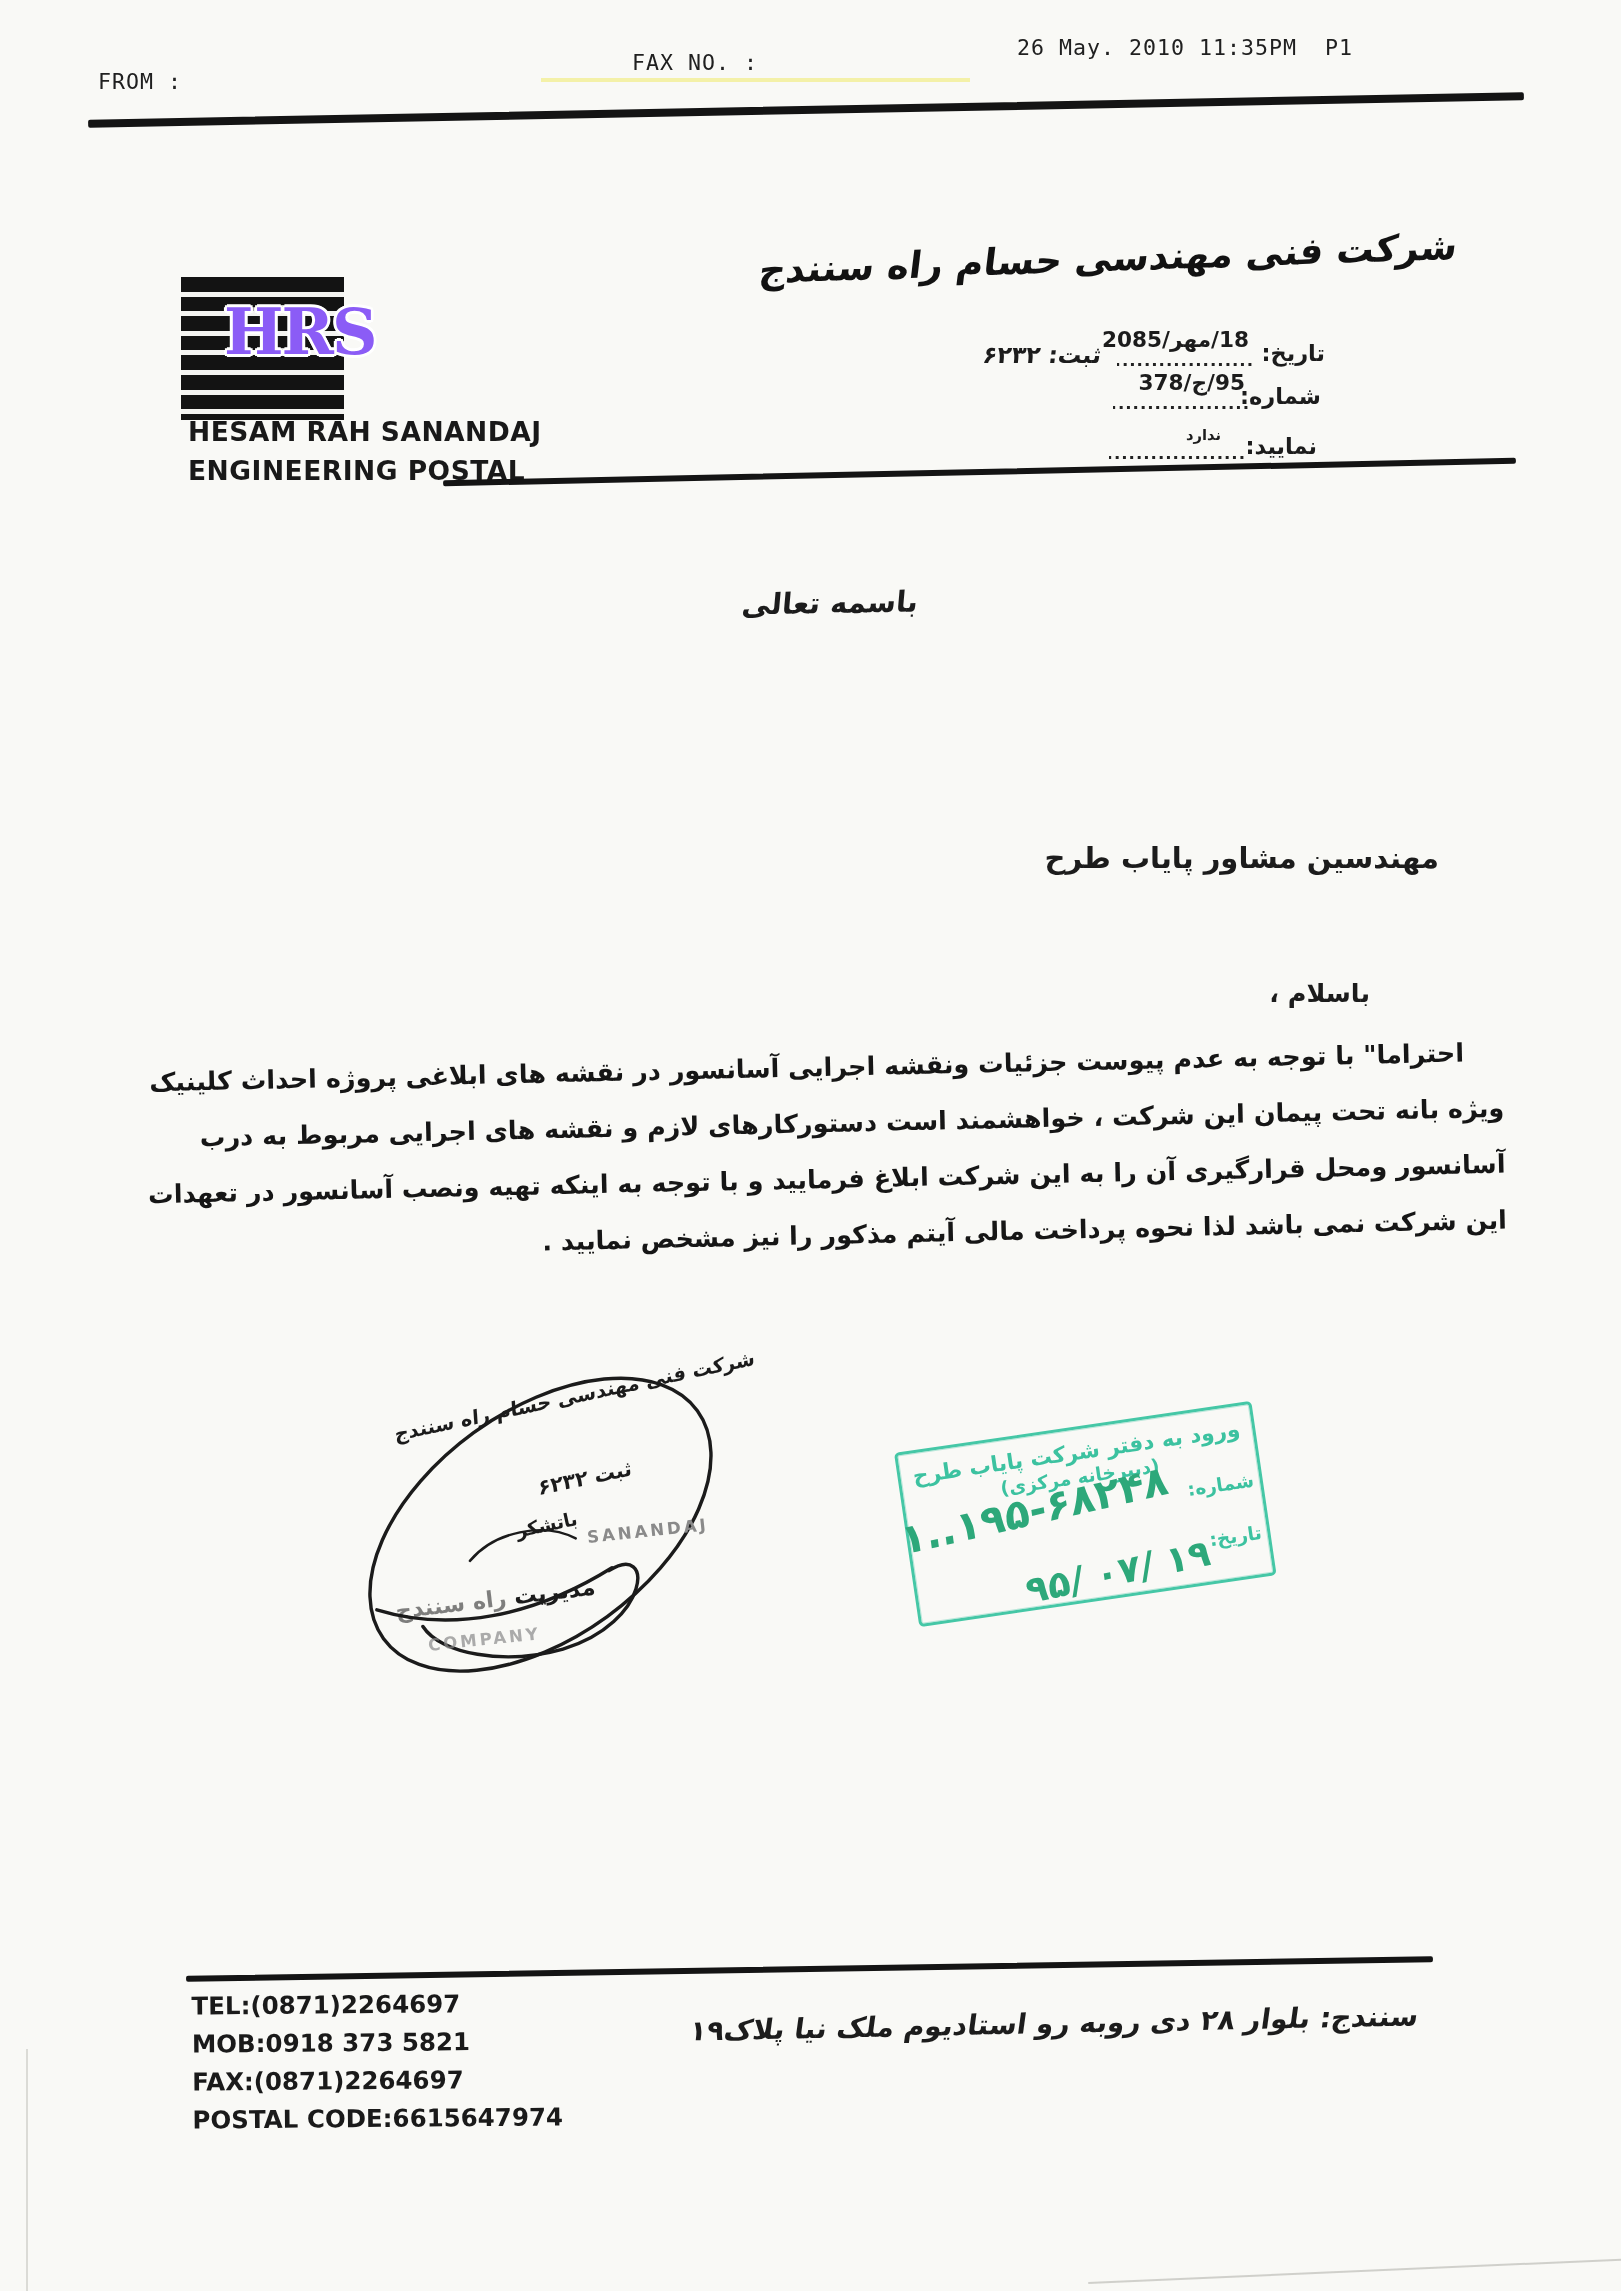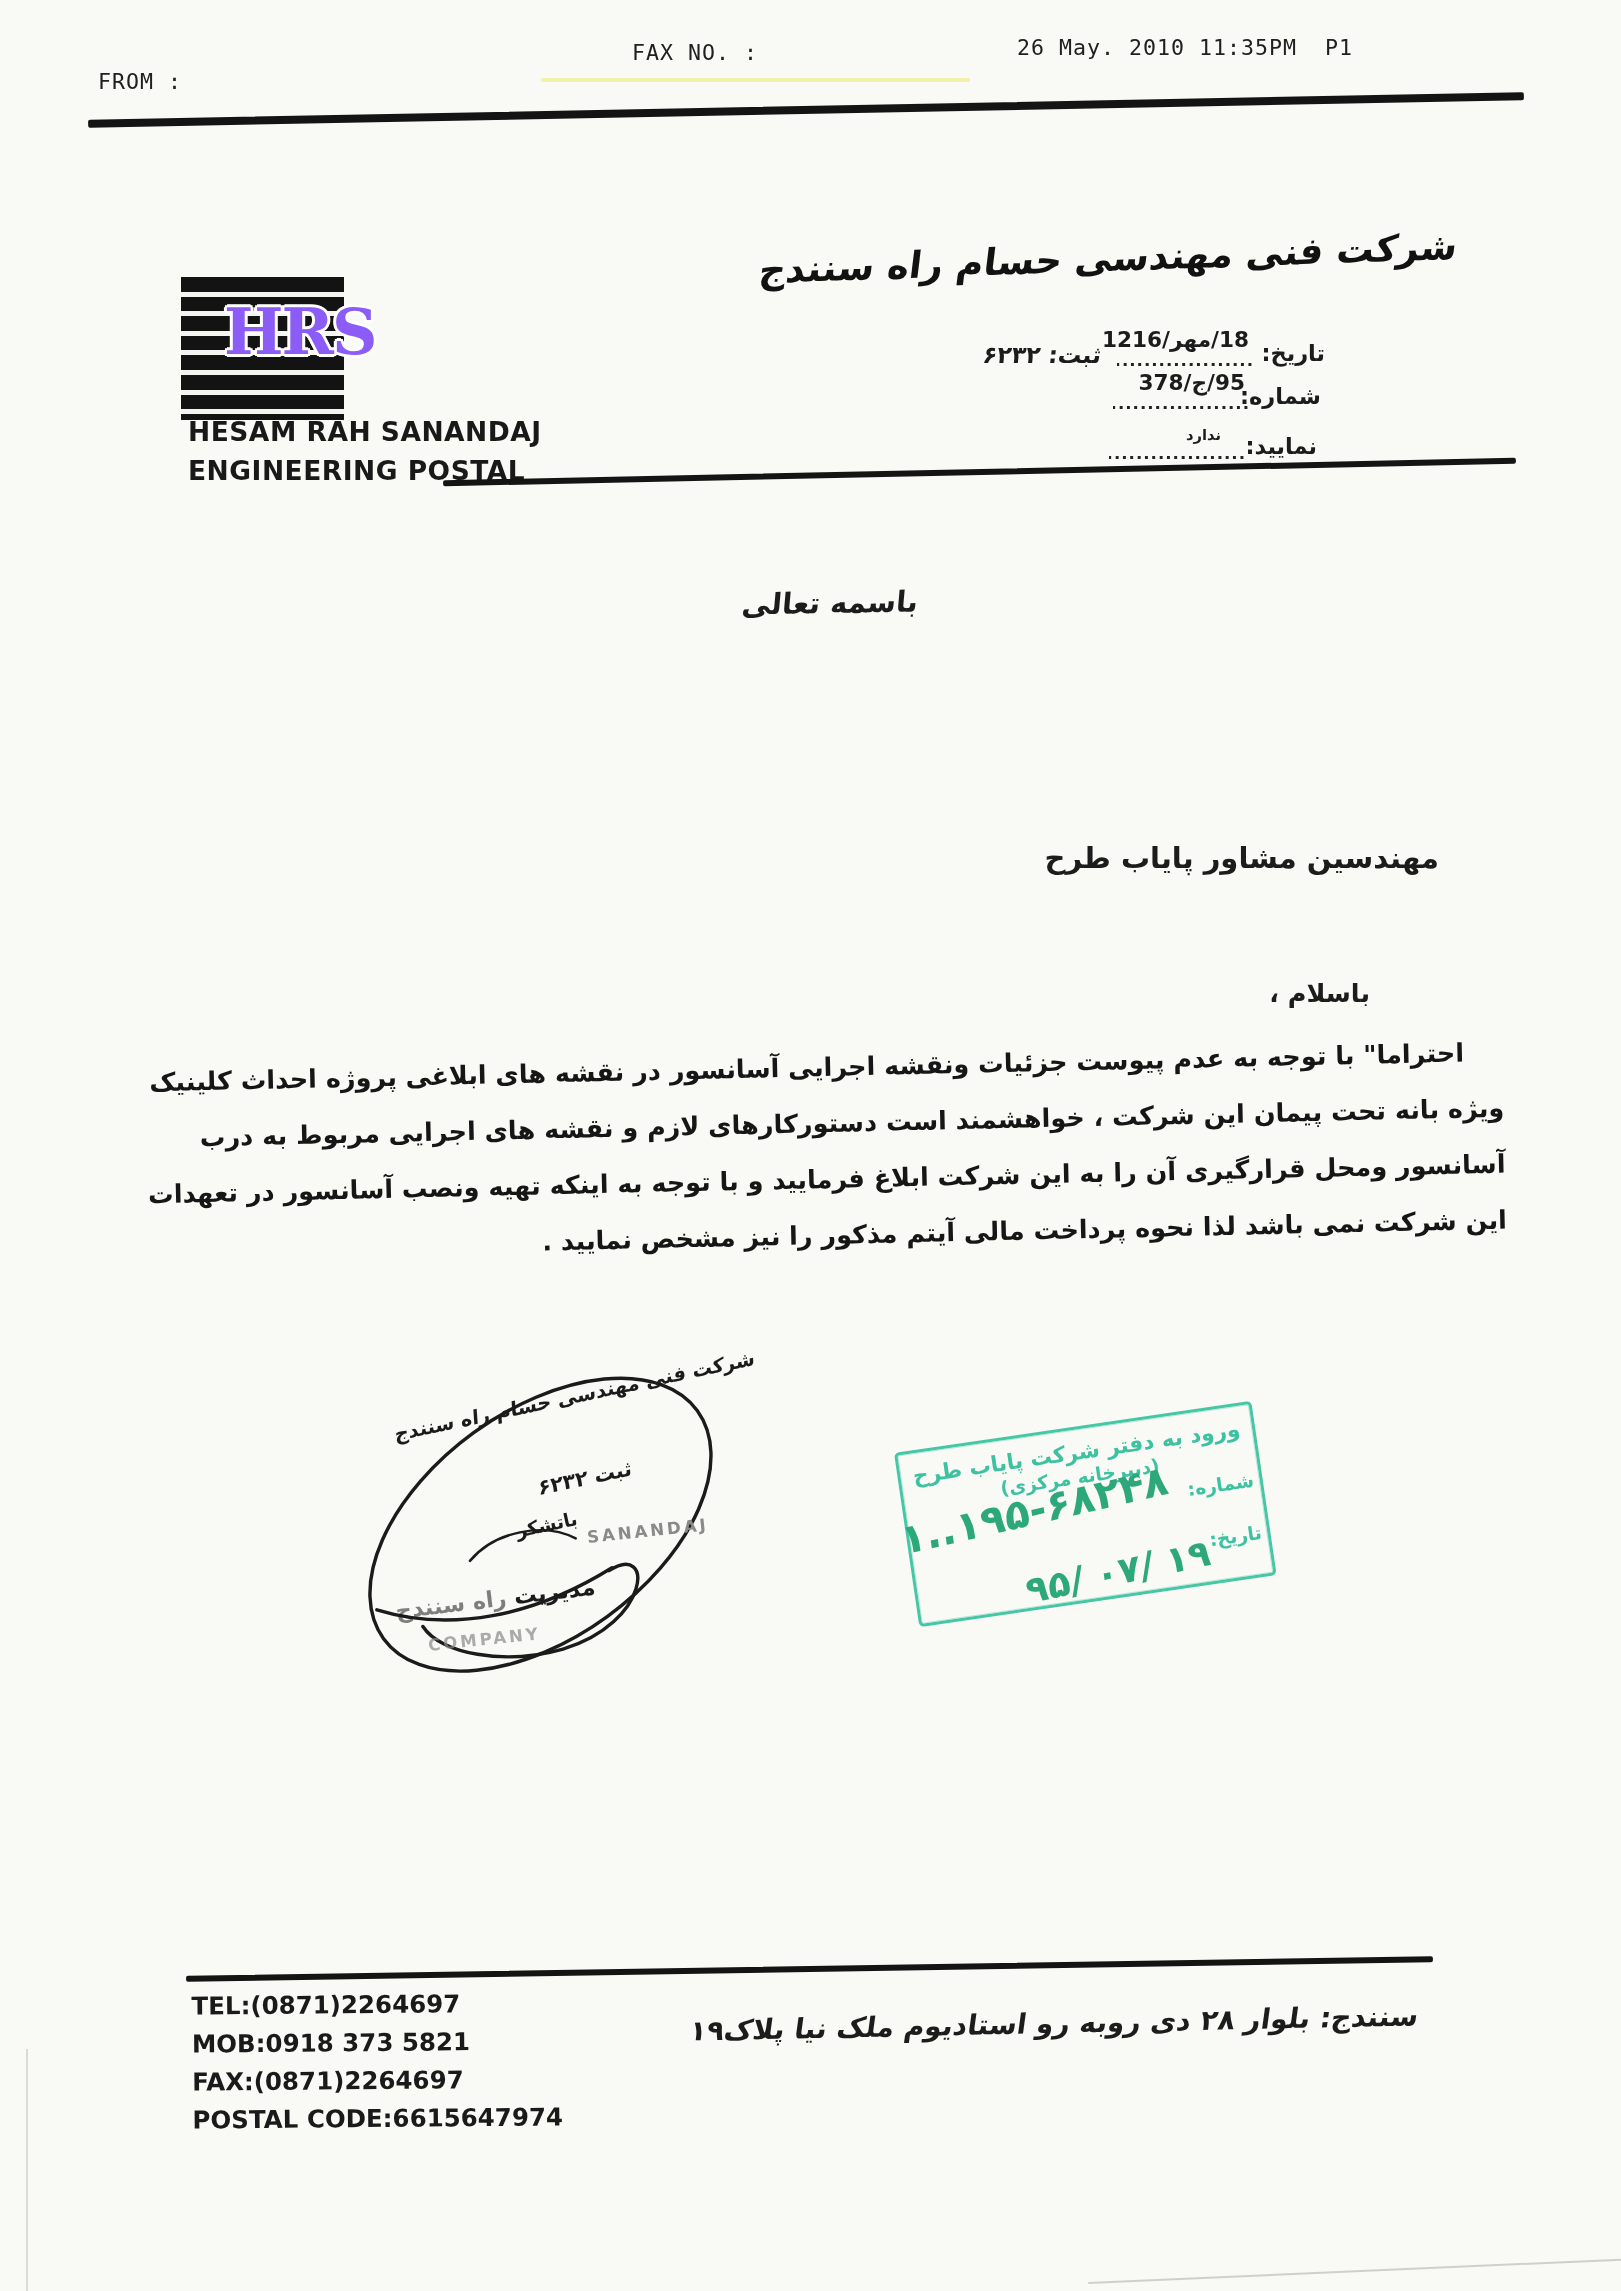--- a/index.html
+++ b/index.html
@@ -72,37 +72,37 @@
   .email{font-size:26.5px;font-weight:bold;letter-spacing:0.5px;}
   .artifact{background:#c6c6c1;}
 </style>
 </head>
 <body>
 
 <div class="page">
 
   <div class="abs fax-text mono" style="left:98px;top:69px;">FROM :</div>
   <div class="abs hl-yellow" style="left:541px;top:78px;width:429px;"></div>
-  <div class="abs fax-text mono" style="left:632px;top:40px;">FAX NO. :</div>
+  <div class="abs fax-text mono" style="left:632px;top:50px;">FAX NO. :</div>
   <div class="abs fax-text mono" style="left:1017px;top:35px;">26 May. 2010 11:35PM  P1</div>
   <div class="abs rule" style="left:88px;top:106px;width:1436px;height:7.8px;transform:rotate(-1.1deg);"></div>
 
   <div class="abs" style="left:181px;top:277px;">
     <div class="logo-box"></div>
     <div class="logo-hrs">HRS</div>
   </div>
   <div class="abs en-name" style="left:188px;top:416px;">HESAM RAH SANANDAJ</div>
   <div class="abs en-name" style="left:188px;top:455px;">ENGINEERING POSTAL</div>
   <div class="abs rule" style="left:443px;top:469px;width:1073px;height:5.9px;transform:rotate(-1.2deg);"></div>
 
   <div class="abs fa-title rtl" style="right:165px;top:237px;">شرکت فنی مهندسی حسام راه سنندج</div>
   <div class="abs sabt rtl" style="left:983px;top:341px;">ثبت: ۶۲۳۲</div>
 
   <div class="abs meta-row" style="right:296px;top:327px;width:214px;">
-    <span class="meta-value">18/مهر/1216</span>
+    <span class="meta-value">18/مهر/2085</span>
     <span class="meta-label">تاریخ:</span>
     <span class="meta-dots">......................</span>
   </div>
   <div class="abs meta-row" style="right:300px;top:370px;width:214px;">
     <span class="meta-value">95/ج/378</span>
     <span class="meta-label">شماره:</span>
     <span class="meta-dots">......................</span>
   </div>
   <div class="abs meta-row" style="right:304px;top:420px;width:214px;">
     <span class="meta-value-small">ندارد</span>

